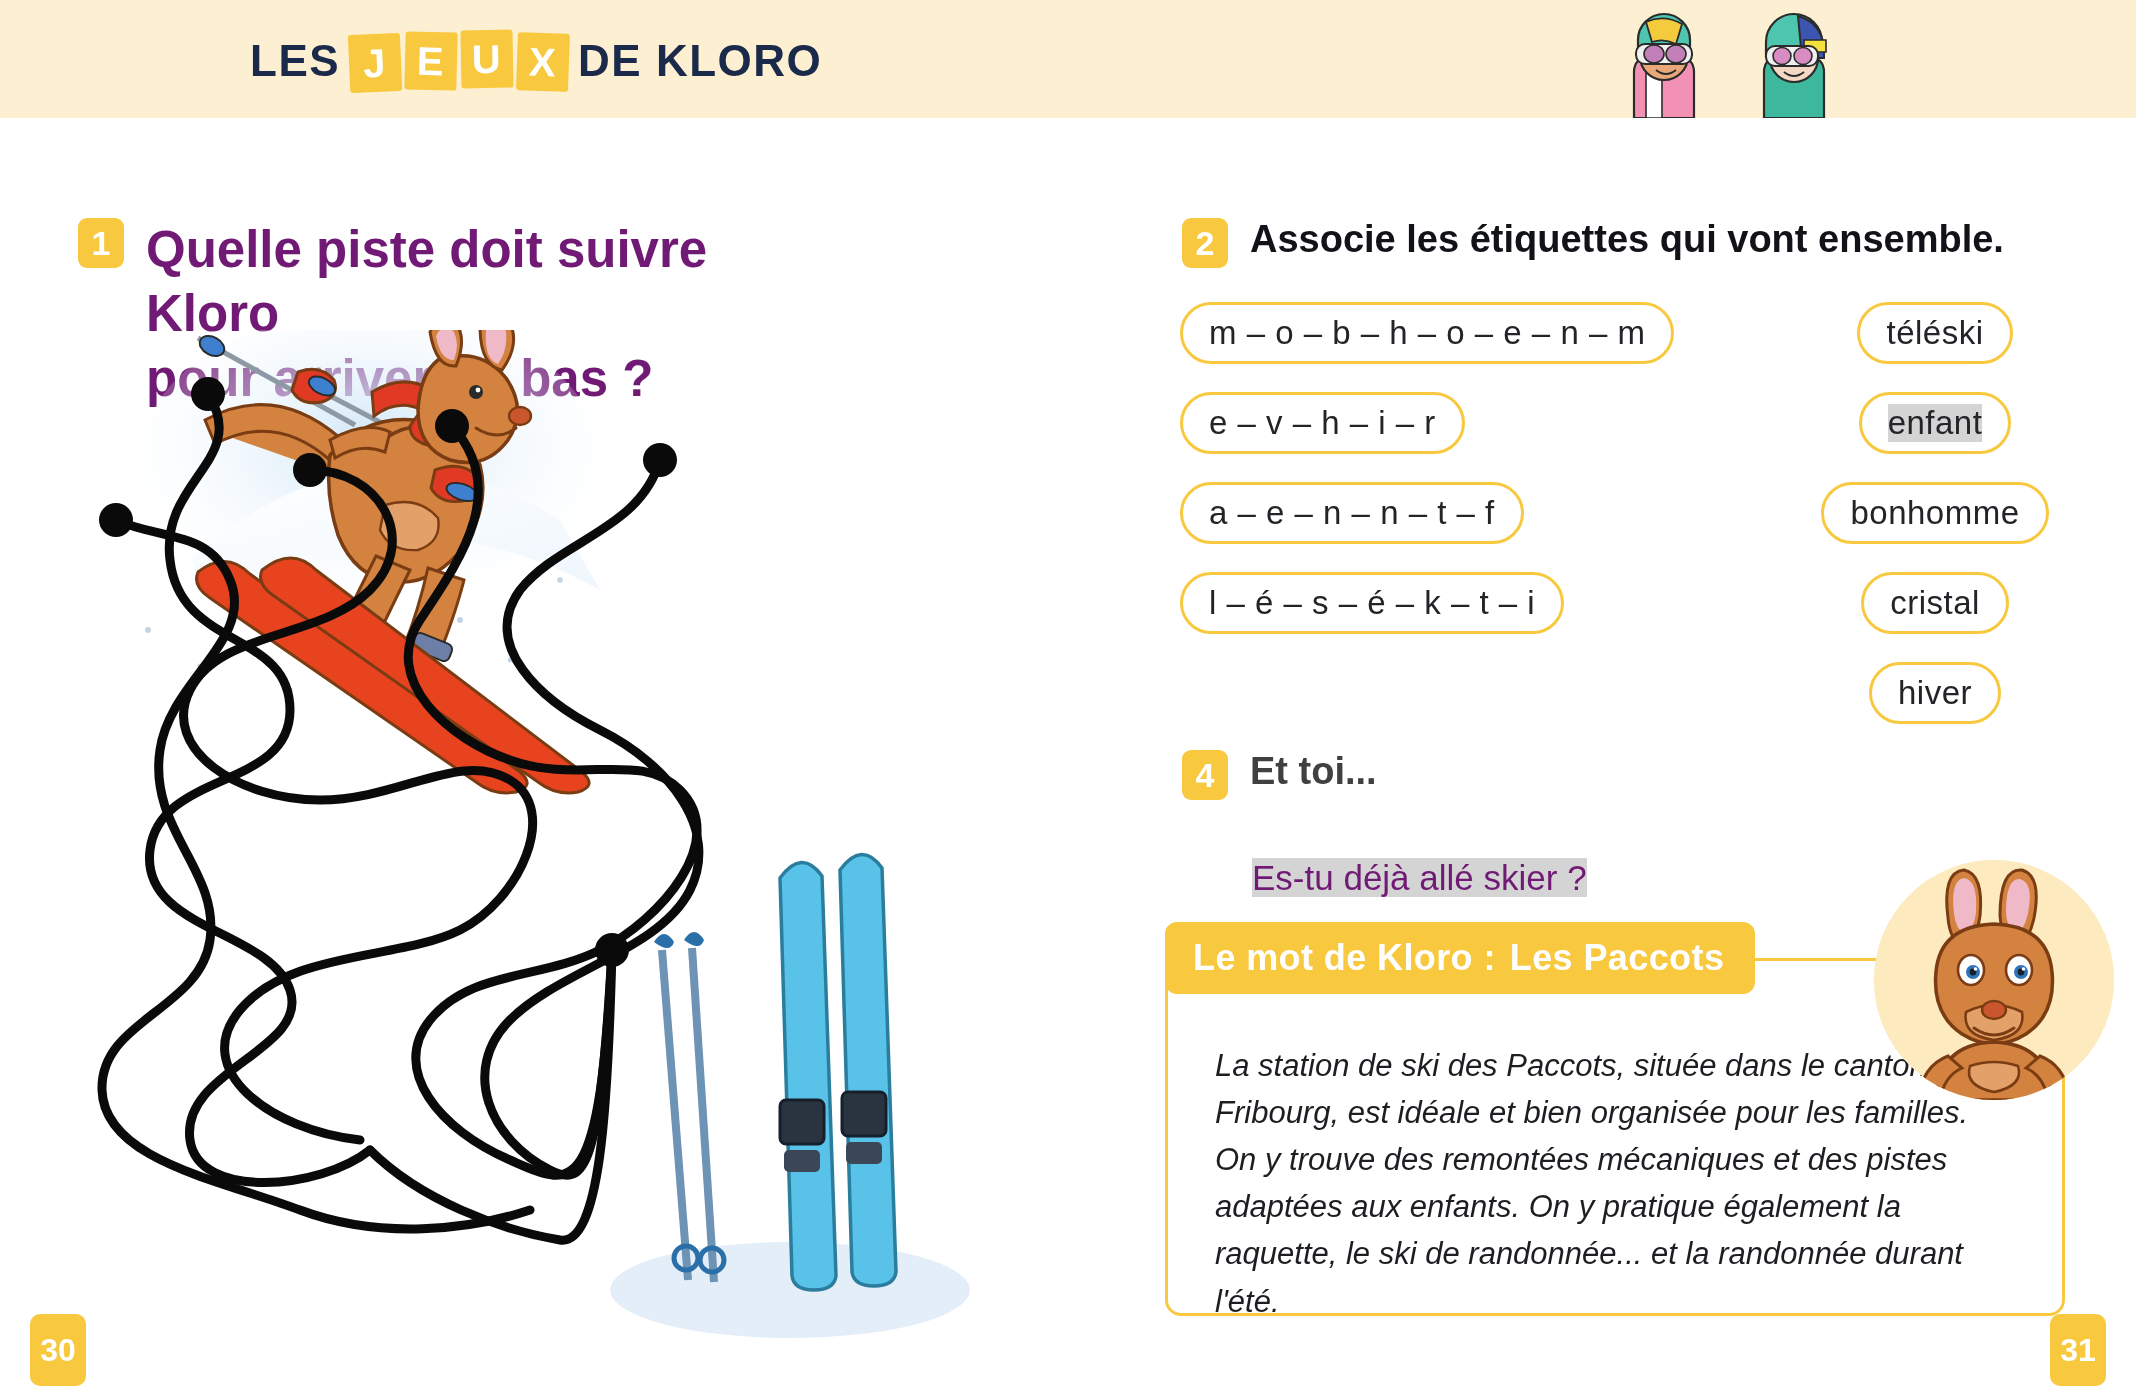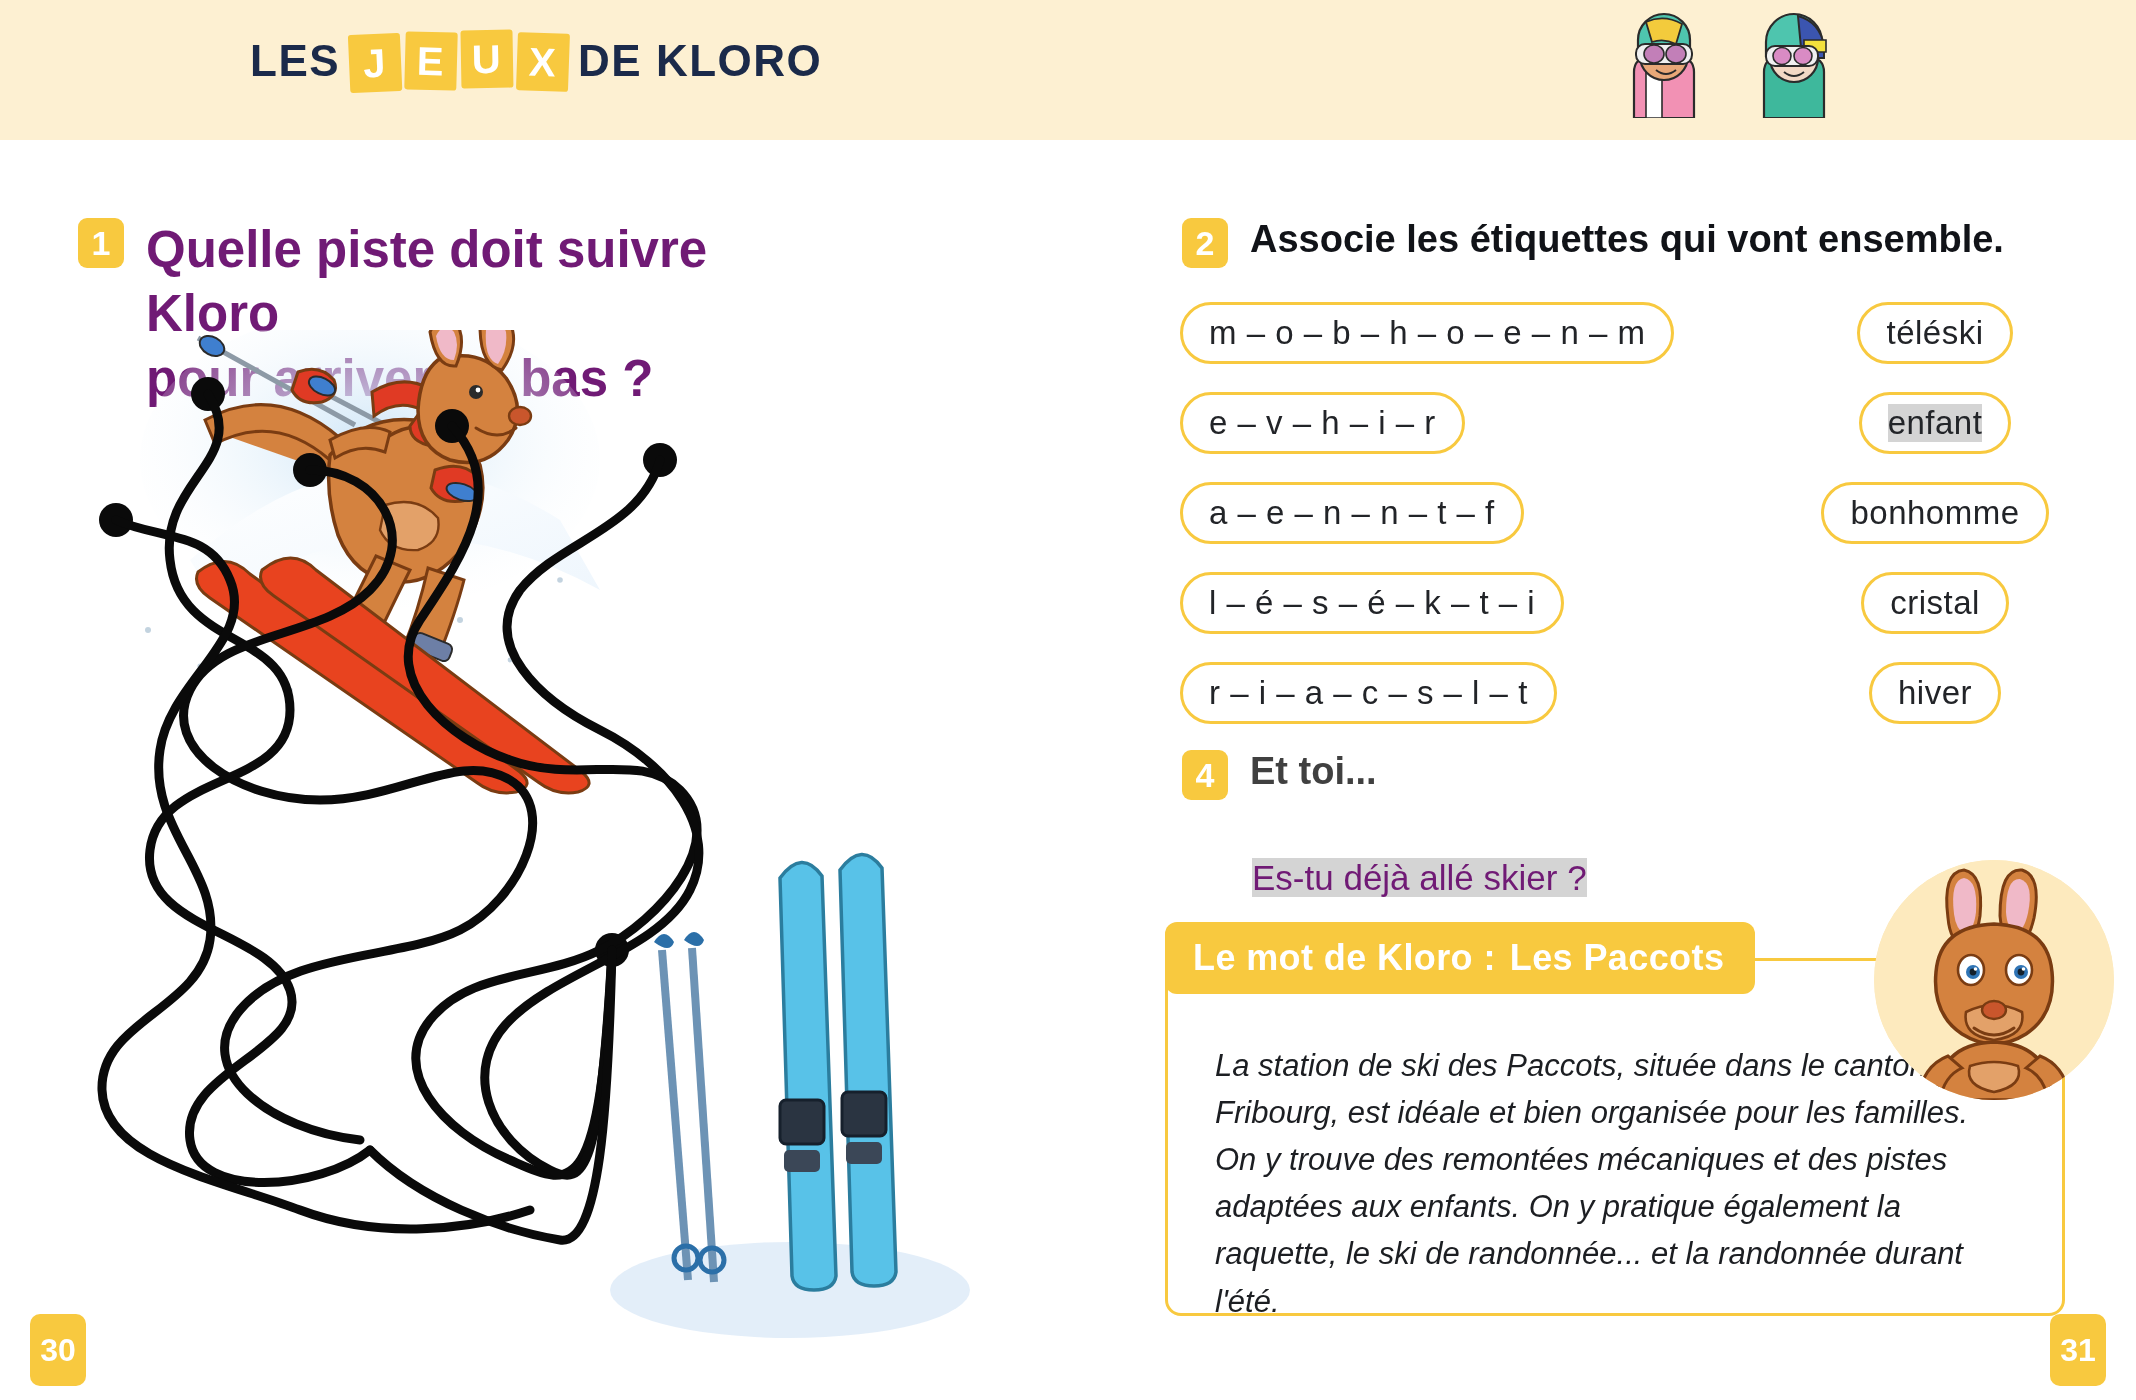--- a/index.html
+++ b/index.html
@@ -11,21 +11,21 @@
   }
   #page {
     position: relative;
     width: 2136px; height: 1400px;
     background: #ffffff;
   }
 
   
   #header {
     position: absolute; left: 0; top: 0;
-    width: 2136px; height: 140px;
+    width: 2136px; height: 118px;
     background: #fdf0d2;
   }
   #header-title {
     position: absolute; left: 250px; top: 32px;
     display: flex; align-items: center; gap: 9px;
     font-size: 44px; font-weight: 700;
     letter-spacing: 1.5px;
     color: #1b2a4a;
   }
   .ttl-plain { font-family: "Liberation Sans", sans-serif; font-weight: 700; }
@@ -335,23 +335,20 @@
     </div>
     <div class="pill-row">
       <div class="pill pill-left">e – v – h – i – r</div>
     </div>
     <div class="pill-row">
       <div class="pill pill-left">a – e – n – n – t – f</div>
     </div>
     <div class="pill-row">
       <div class="pill pill-left">l – é – s – é – k – t – i</div>
     </div>
-    <div class="pill-row">
-      <div class="pill pill-left">r – i – a – c – s – l – t</div>
-    </div>
   </div>
 
   <div id="col-right">
     <div class="pill-row">
       <div class="pill">téléski</div>
     </div>
     <div class="pill-row">
       <div class="pill">
           <span class="sel">enfant</span>
         </div>

